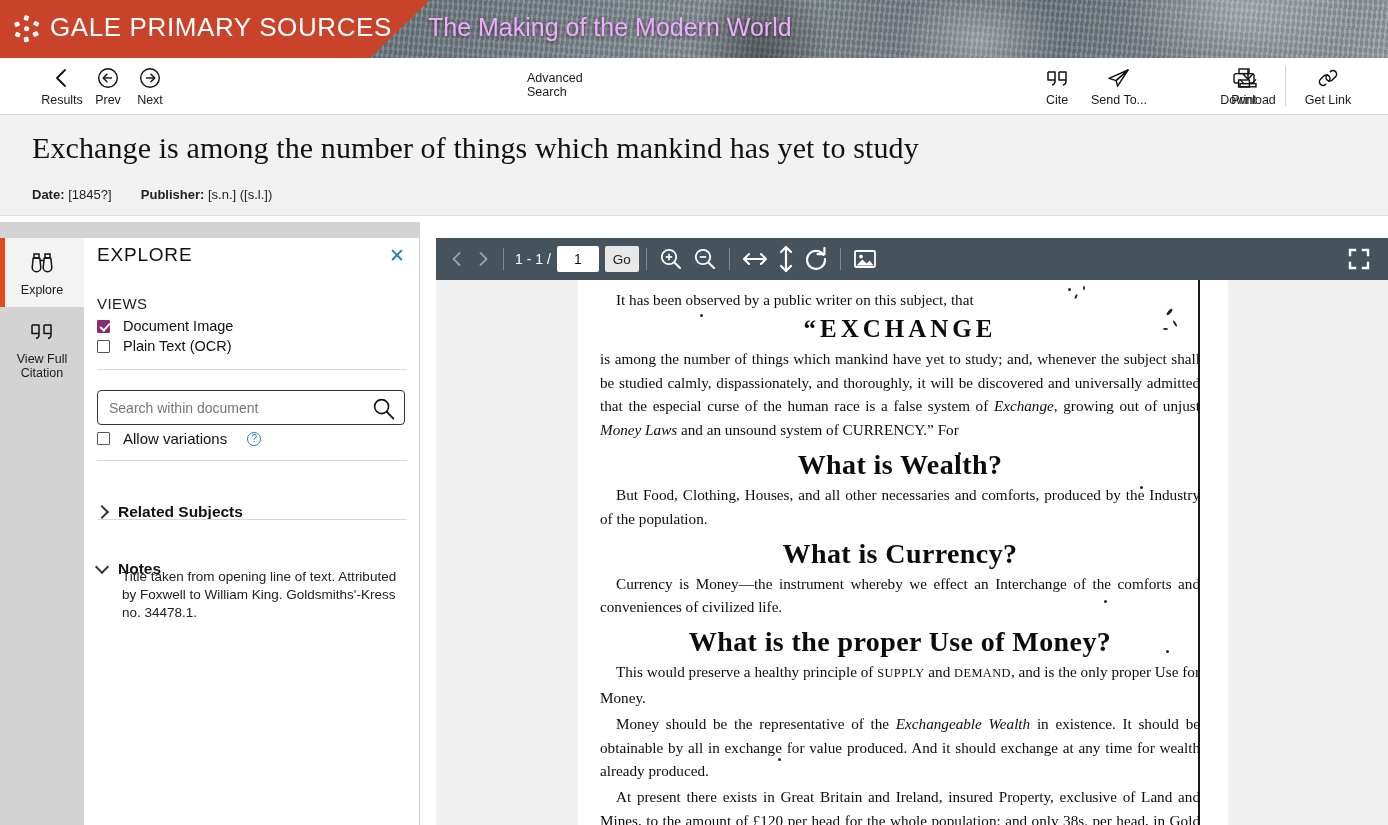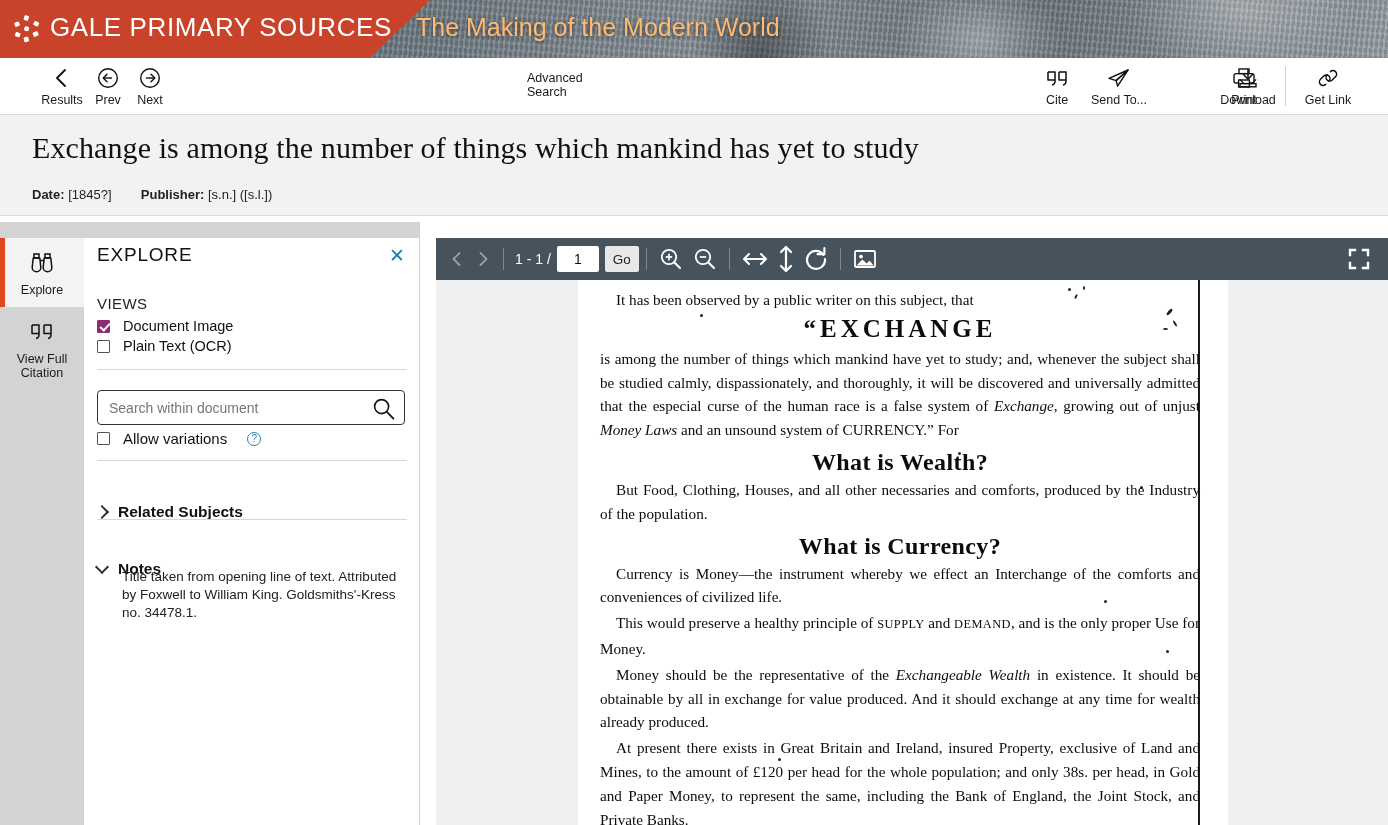--- a/index.html
+++ b/index.html
@@ -40,22 +40,22 @@
     width: 30px; height: 30px;
   }
   .brand-title {
     position: absolute; left: 50px; top: 12px;
     color: #ffffff;
     font-size: 26px;
     letter-spacing: .6px;
     font-weight: 400;
   }
   .collection-title {
-    position: absolute; left: 416px; top: 13px;
-    color: #fdba74;
+    position: absolute; left: 428px; top: 13px;
+    color: #f0abfc;
     font-size: 25px;
     font-weight: 400;
     text-shadow: 0 1px 4px rgba(0,0,0,.55);
   }
 
   
   .toolbar {
     position: relative;
     width: 1388px; height: 57px;
     background: #ffffff;
@@ -300,21 +300,21 @@
   }
   .scan p { margin: 0 0 2px 0; font-size: 15.2px; line-height: 23.8px; text-align: justify; }
   .scan p.ind { text-indent: 16px; }
   .scan h1 {
     margin: 3px 0 4px 0; text-align: center;
     font-size: 25px; font-weight: bold; letter-spacing: 4px;
     font-family: "Liberation Serif", serif;
   }
   .scan h2 {
     margin: 7px 0 2px 0; text-align: center;
-    font-size: 24px; font-weight: bold; letter-spacing: .4px;
+    font-size: 28px; font-weight: bold; letter-spacing: .4px;
   }
   .scan i { font-style: italic; }
   .scan .sc { font-size: 12.4px; letter-spacing: .4px; }
   .col-rule {
     position: absolute; right: 28px; top: 0;
     width: 2.5px; height: 545px; background: #1a1a1a;
   }
   .speck {
     position: absolute; background: #222; border-radius: 50%;
   }
@@ -622,19 +622,20 @@
       <span class="speck" style="left:200px;top:478px;width:3px;height:3px;"></span>
 
       <div class="scan">
         <p class="ind">It has been observed by a public writer on this subject, that</p>
         <h1>“EXCHANGE</h1>
         <p><span>is among the number of things which mankind have yet to study; and, whenever the subject shall be studied calmly, dispassionately, and thoroughly, it will be discovered and universally admitted that the especial curse of the human race is a false system of </span><i>Exchange</i><span>, growing out of unjust </span><i>Money Laws</i><span> and an unsound system of CURRENCY.”   For</span></p>
         <h2>What is Wealth?</h2>
         <p class="ind">But Food, Clothing, Houses, and all other necessaries and comforts, produced by the Industry of the population.</p>
         <h2>What is Currency?</h2>
         <p class="ind">Currency is Money—the instrument whereby we effect an Interchange of the comforts and conveniences of civilized life.</p>
+        <h2>What is the proper Use of Money?</h2>
         <p class="ind"><span>This would preserve a healthy principle of </span><span class="sc">SUPPLY</span><span> and </span><span class="sc">DEMAND</span><span>, and is the only proper Use for Money.</span></p>
         <p class="ind"><span>Money should be the representative of the </span><i>Exchangeable Wealth</i><span> in existence. It should be obtainable by all in exchange for value produced.   And it should exchange at any time for wealth already produced.</span></p>
         <p class="ind">At present there exists in Great Britain and Ireland, insured Property, exclusive of Land and Mines, to the amount of £120 per head for the whole population; and only 38s. per head, in Gold and Paper Money, to represent the same, including the Bank of England, the Joint Stock, and Private Banks.</p>
       </div>
     </div>
   </div>
 </div>
 
 </body></html>

